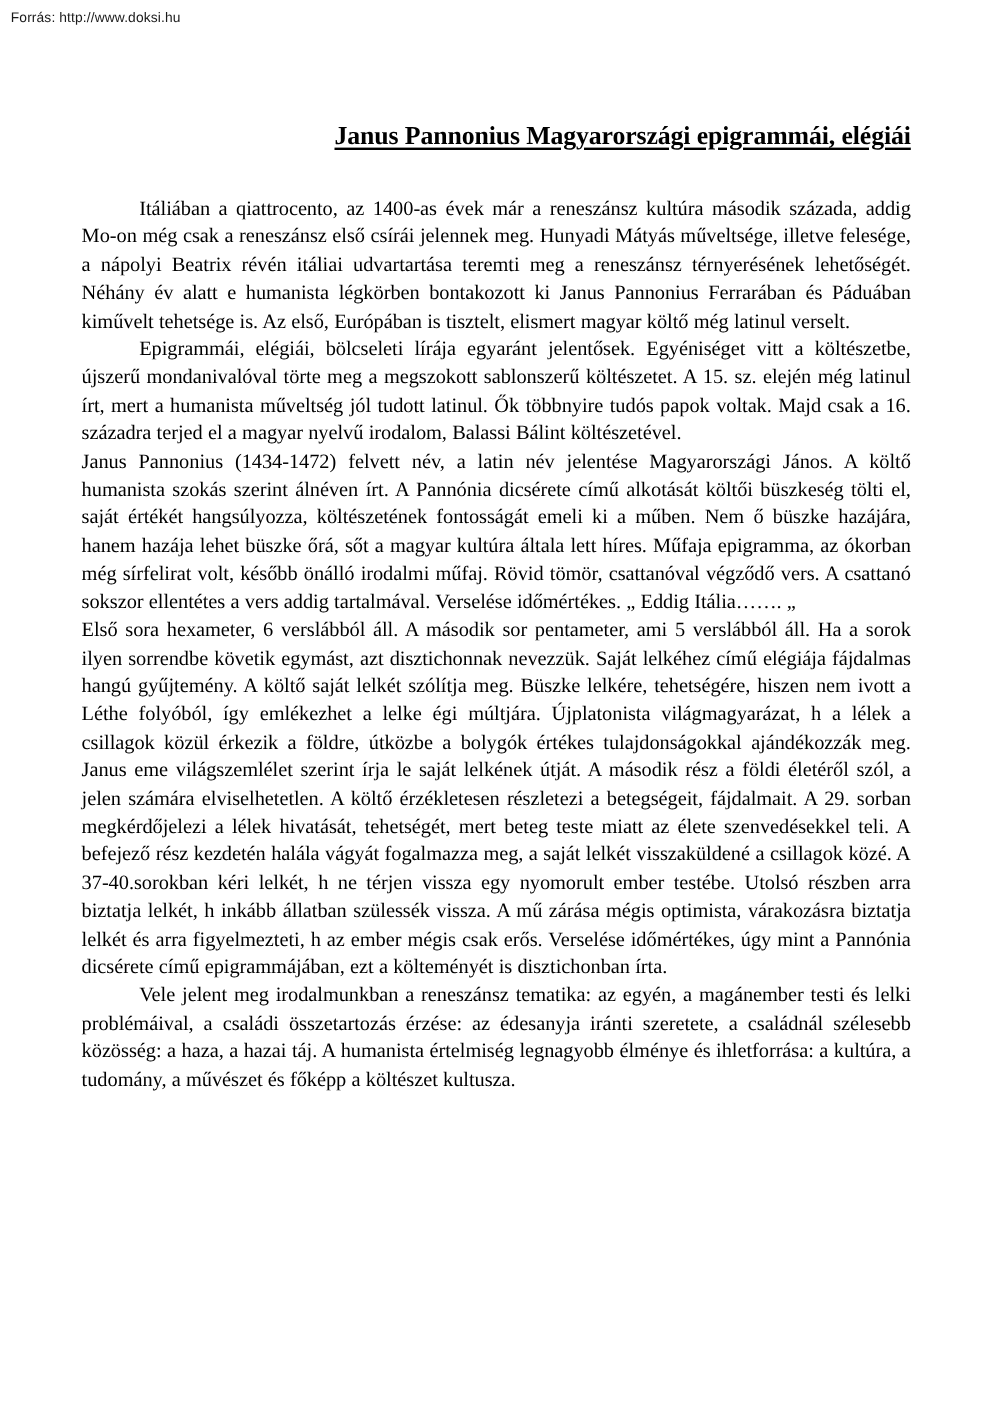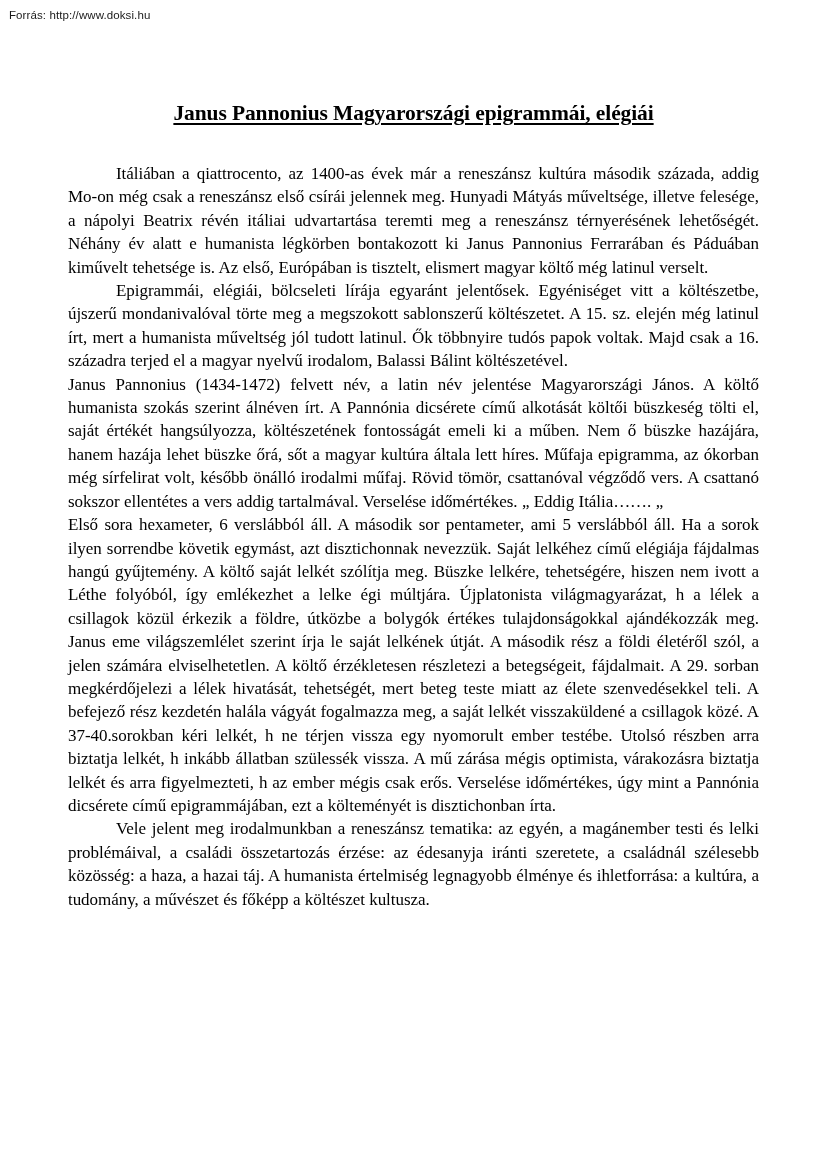--- a/index.html
+++ b/index.html
@@ -37,21 +37,21 @@
   .content {
     position: absolute;
     left: 68px;
     top: 0;
     width: 691px;
   }
 
   .doc-title {
     margin: 0;
     padding: 0;
-    text-align: center;
+    text-align: right;
     font-family: "Liberation Serif", "DejaVu Serif", serif;
     font-size: 21.5px;
     font-weight: bold;
     line-height: 26px;
     text-decoration: underline;
     text-underline-offset: 3px;
     position: absolute;
     top: 100px;
     left: 0;
     width: 691px;

